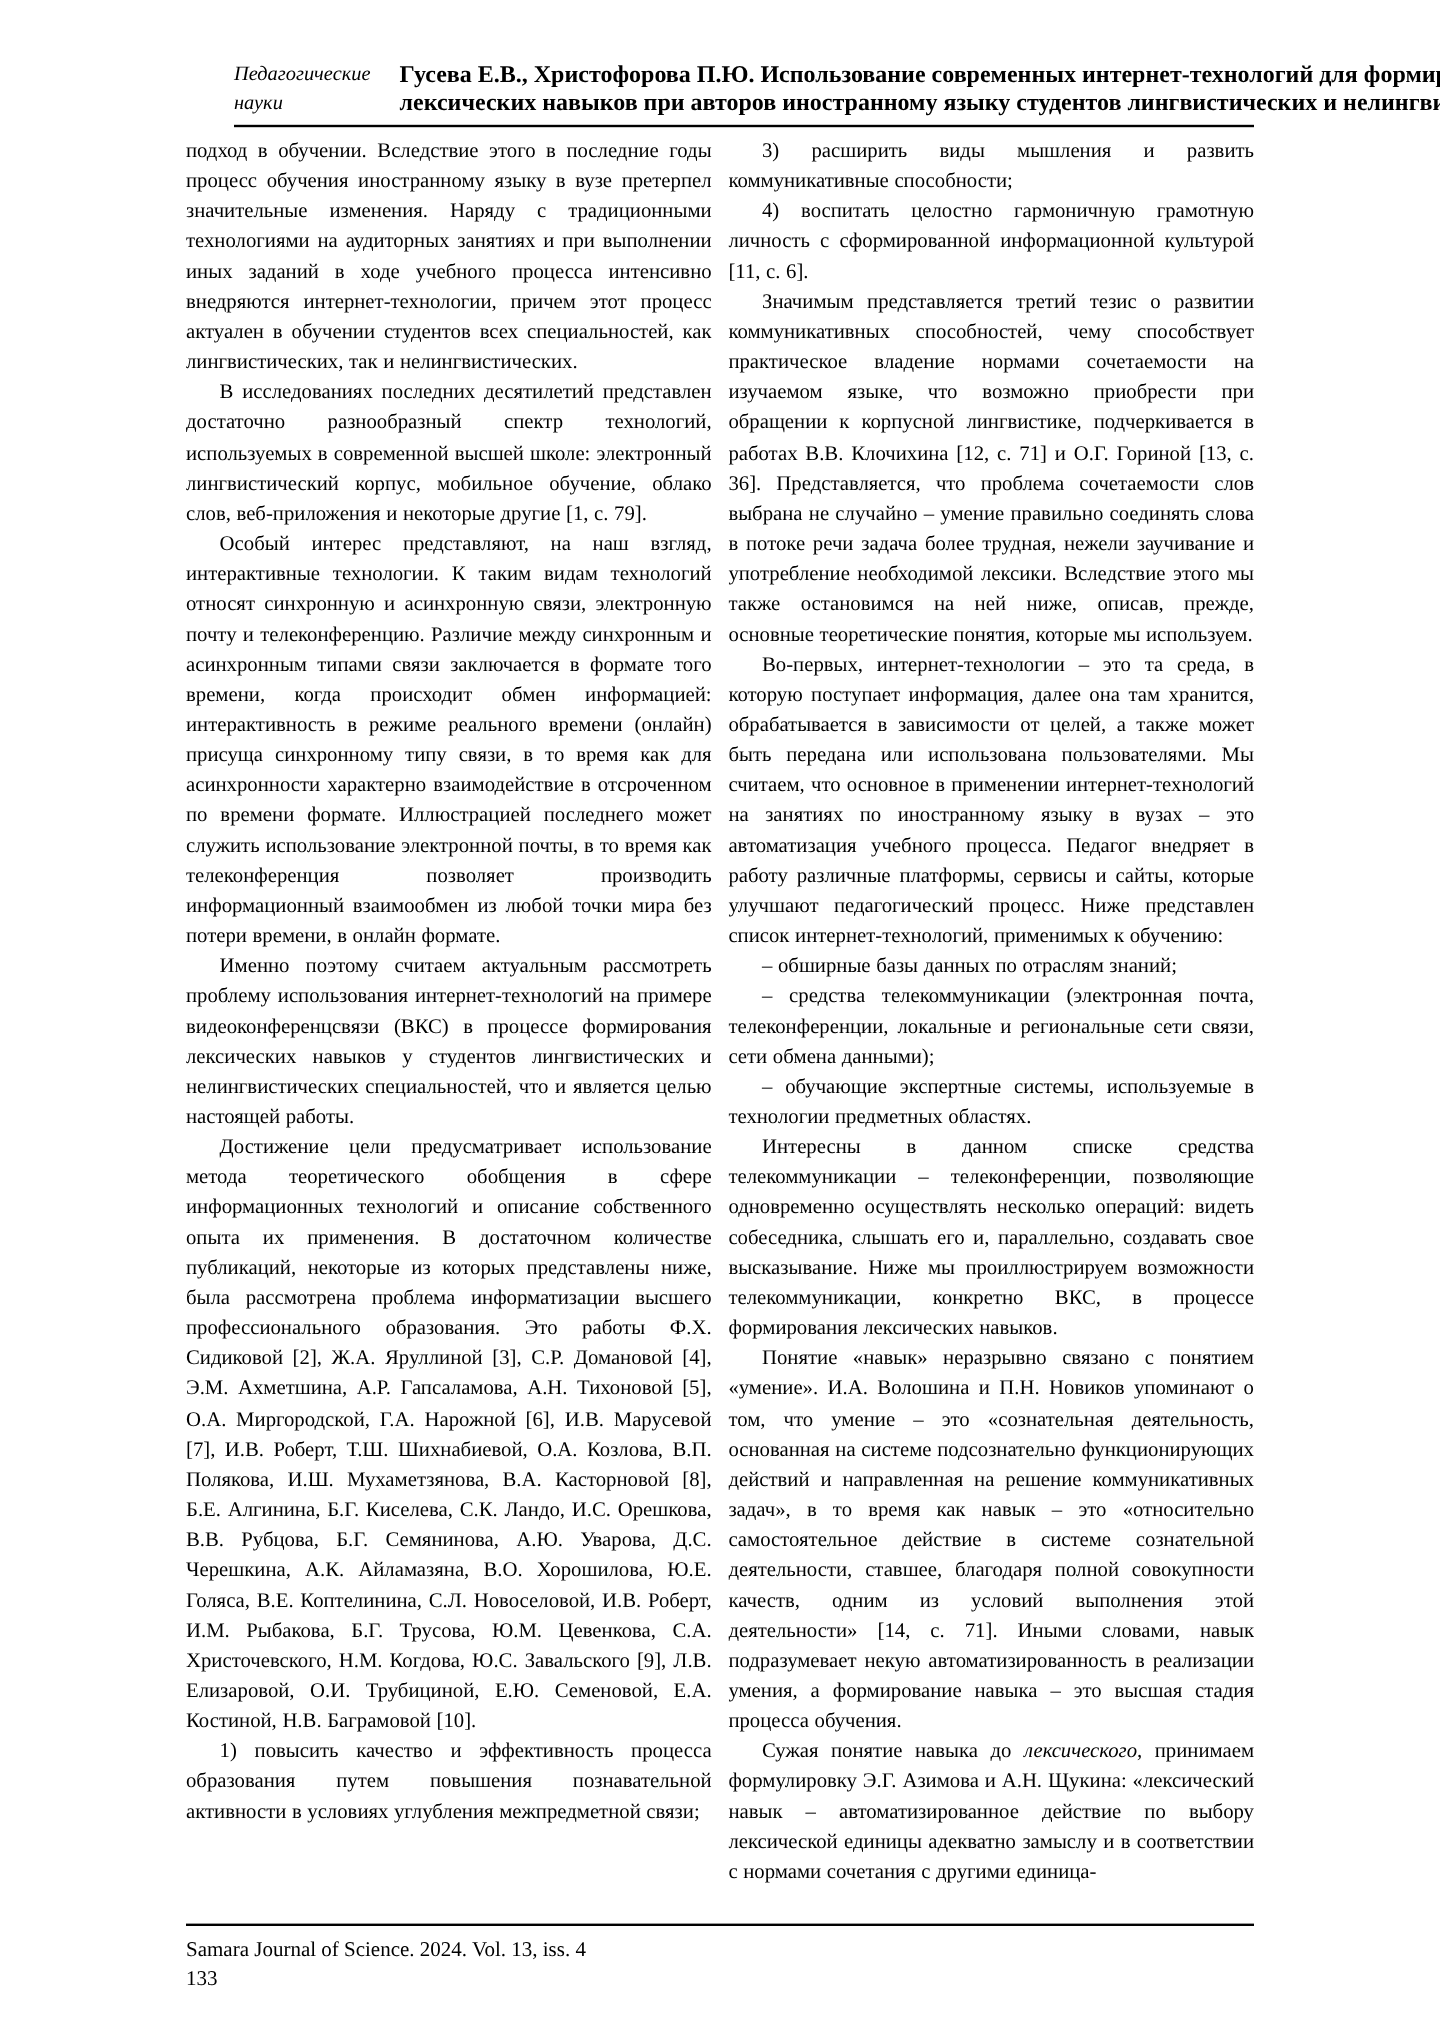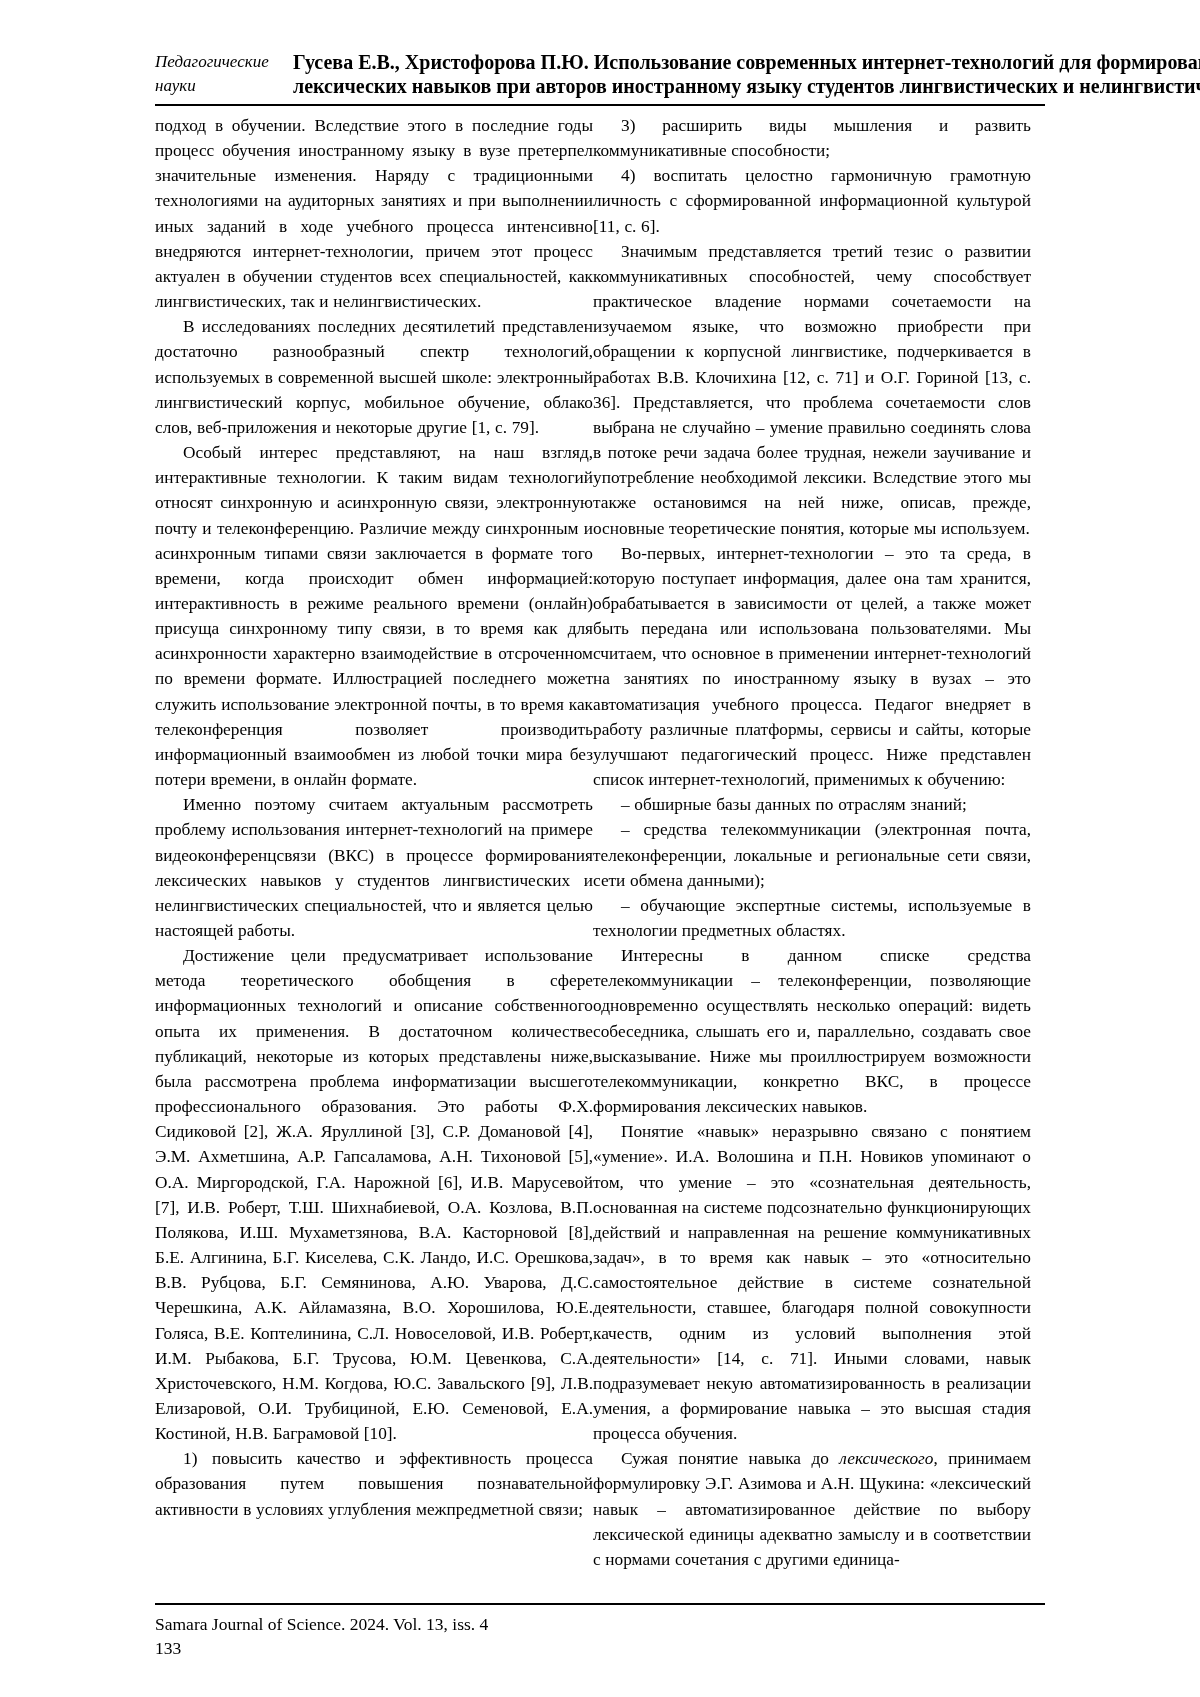--- a/index.html
+++ b/index.html
@@ -19,39 +19,41 @@
     padding: 50px 155px 0 155px;
     overflow: hidden;
   }
   
   .runhead {
     display: flex;
     align-items: center;
     column-gap: 16px;
     padding-bottom: 6px;
     border-bottom: 2.5px solid #000;
+    margin-left: 40px;
   }
   .runhead-section {
     flex: 0 0 122px;
     font-style: italic;
     font-size: 17px;
     line-height: 24px;
     white-space: nowrap;
   }
   .runhead-citation {
     flex: 1 1 auto;
     font-size: 20px;
     line-height: 24px;
     text-align: justify;
     font-weight: bold;
   }
   .runhead-citation .cit-line { white-space: nowrap; }
   
   .body-columns {
     display: flex;
+    column-gap: 14px;
     margin-top: 7px;
     height: 1498px;
     overflow: hidden;
   }
   .col {
     flex: 0 0 438px;
     width: 438px;
     overflow: hidden;
   }
   .para {

